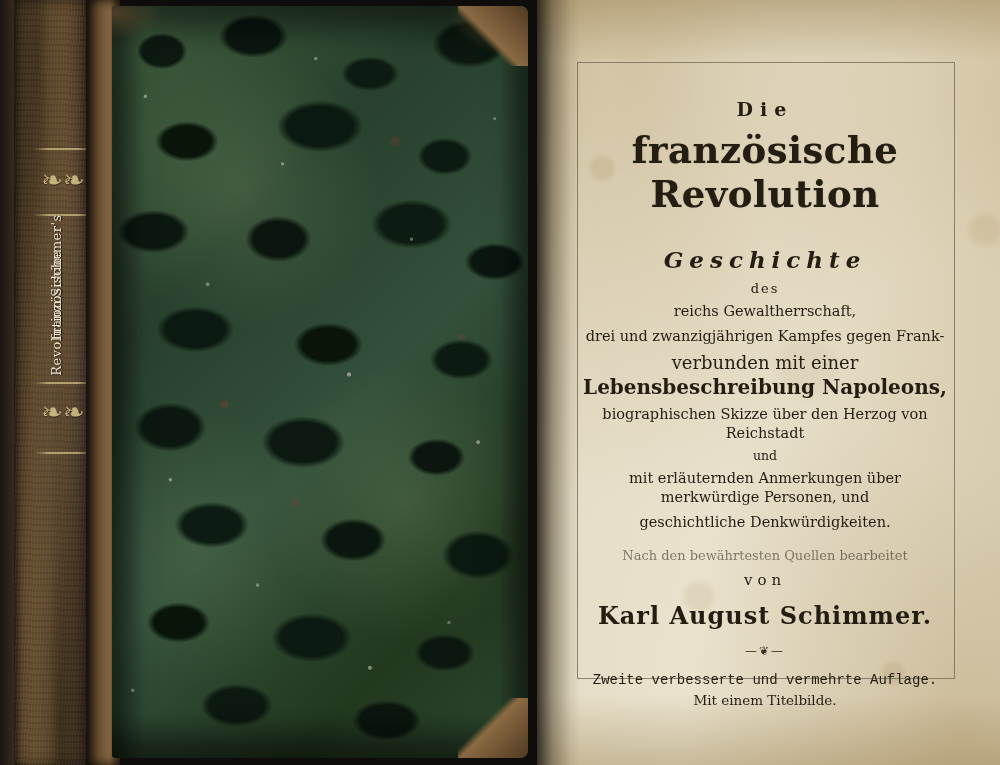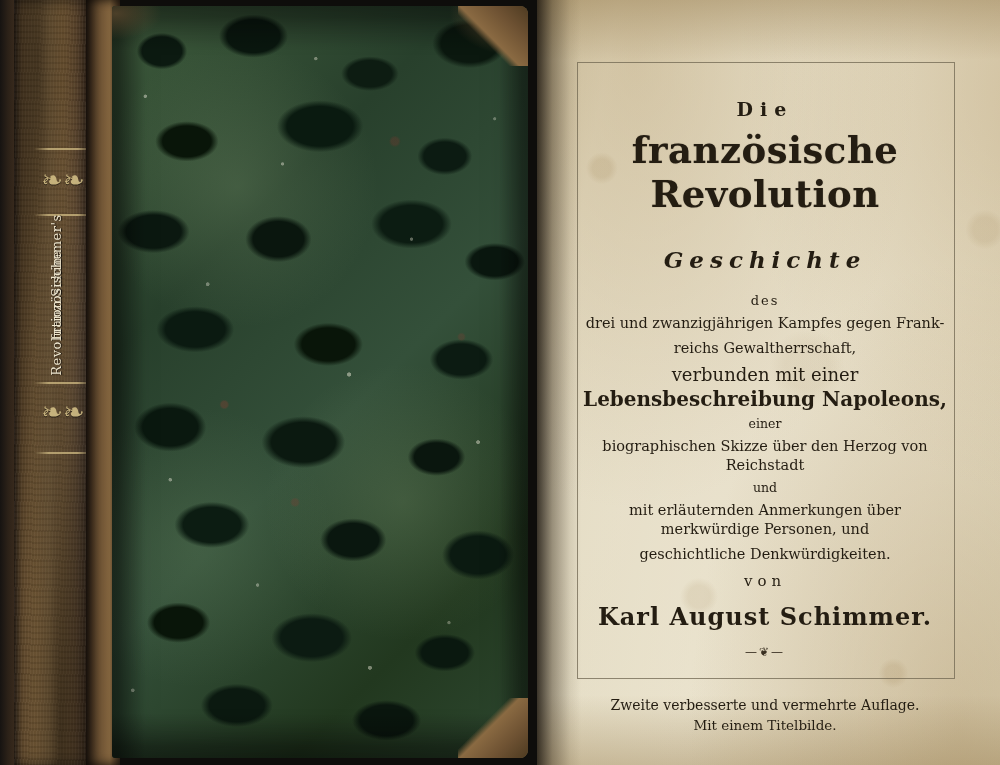--- a/index.html
+++ b/index.html
@@ -259,33 +259,33 @@
   .t-main {
     font-size: 37px;
     font-weight: bold;
     letter-spacing: .5px;
     margin-top: 8px;
     font-family: "DejaVu Serif", serif;
     text-shadow: 0 0 1px rgba(40,32,18,.35);
   }
   .t-sub { font-size: 22px; font-weight: bold; margin-top: 10px; font-family:"DejaVu Serif",serif; }
   .t-gesch { font-size: 23px; letter-spacing: 6px; font-weight: bold; margin-top: 30px; font-family:"DejaVu Serif",serif;font-style:italic; }
-  .t-des { font-size: 13px; margin-top: 20px; letter-spacing: 2px; }
+  .t-des { font-size: 13px; margin-top: 8px; letter-spacing: 2px; }
   .t-line { font-size: 14.5px; line-height: 19px; margin-top: 6px; }
   .t-small { font-size: 18px; line-height: 17px; margin-top: 8px; }
   .t-leben { font-size: 20px; font-weight: bold; margin-top: 4px; font-family:"DejaVu Serif",serif; }
   .t-einer { font-size: 12.5px; margin-top: 5px; }
   .t-author {
     font-size: 24px; font-weight: bold; margin-top: 12px;
     letter-spacing: 1px; font-family:"DejaVu Serif",serif;
   }
   .t-von { font-size: 15px; letter-spacing: 5px; margin-top: 8px; }
   .t-nach { font-size: 13px; margin-top: 16px; }
   .rule-orn { margin: 14px auto 0; width: 120px; color:#3a3022; font-size: 12px; letter-spacing: 2px; }
-  .t-aufl { font-size: 14px; margin-top: 38px; }
+  .t-aufl { font-size: 14px; margin-top: 14px; font-family: Liberation Mono, monospace; }
   .t-titelbild { font-size: 13.5px; margin-top: 4px; }
   .faded { opacity: .55; }
 
   
   .page-edge {
     position: absolute;
     right: 0; top: 0;
     width: 10px; height: 765px;
     background: linear-gradient(90deg, rgba(120,100,70,0), rgba(90,74,48,.55));
   }
@@ -343,31 +343,31 @@
     <div class="gutter-shadow"></div>
     <div class="page-border"></div>
     <div class="page-edge"></div>
 
     <div class="title-block">
       <div class="t-die fr">Die</div>
       <div class="t-main">französische Revolution</div>
 
       <div class="t-gesch">Geschichte</div>
       <div class="t-des fr">des</div>
+      <div class="t-line fr">reichs Gewaltherrschaft,</div>
       <div class="t-line fr">drei und zwanzigjährigen Kampfes gegen Frank-</div>
-      <div class="t-line fr">reichs Gewaltherrschaft,</div>
 
       <div class="t-small fr">verbunden mit einer</div>
       <div class="t-leben">Lebensbeschreibung Napoleons,</div>
-      <div class="t-einer fr">einer</div>
       <div class="t-line fr">biographischen Skizze über den Herzog von Reichstadt</div>
       <div class="t-einer fr">und</div>
       <div class="t-line fr">mit erläuternden Anmerkungen über merkwürdige Personen, und</div>
       <div class="t-line fr">geschichtliche Denkwürdigkeiten.</div>
 
+      <div class="t-nach fr faded">Nach den bewährtesten Quellen bearbeitet</div>
       <div class="t-von fr">von</div>
       <div class="t-author">Karl August Schimmer.</div>
 
       <div class="rule-orn fr">—❦—</div>
 
       <div class="t-aufl fr">Zweite verbesserte und vermehrte Auflage.</div>
       <div class="t-titelbild fr">Mit einem Titelbilde.</div>
 
     </div>
   </div>

